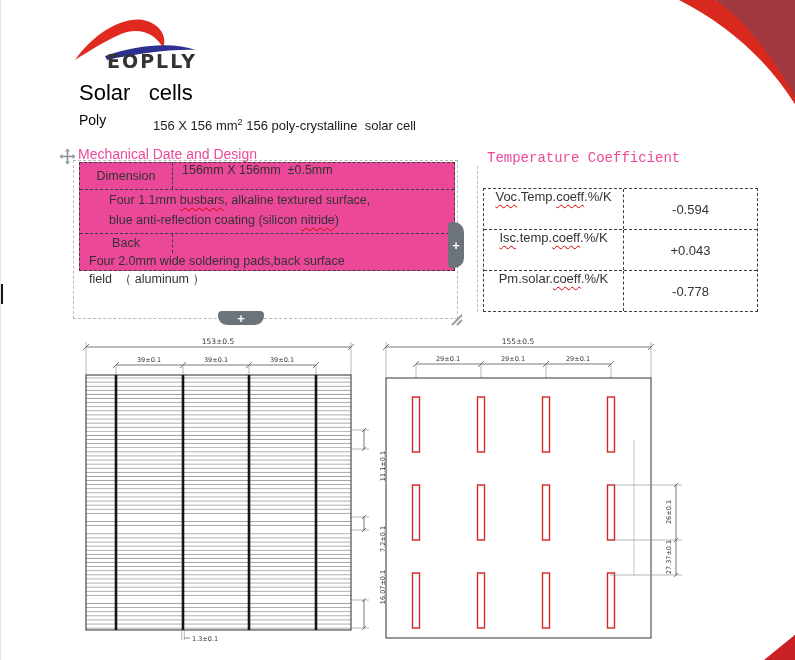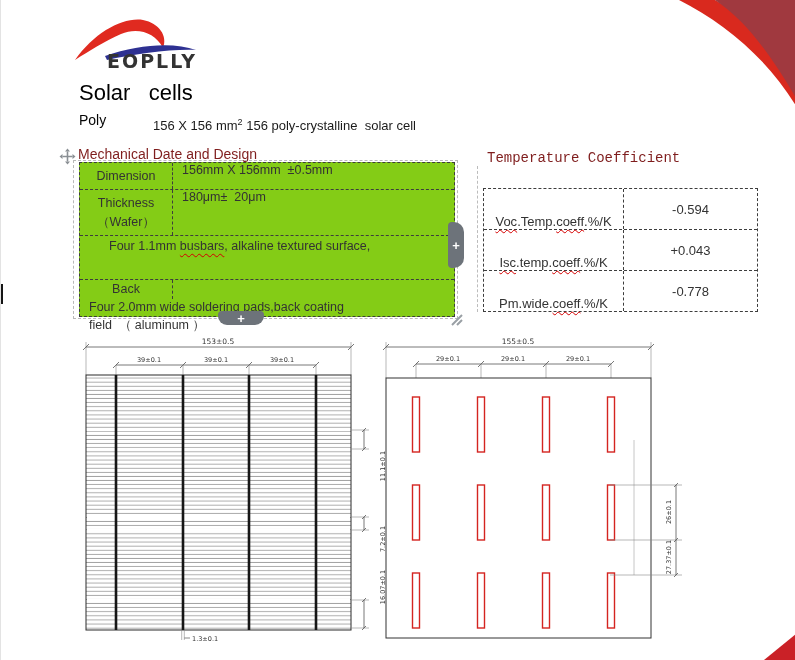--- a/index.html
+++ b/index.html
@@ -5,39 +5,39 @@
   html,body{margin:0;padding:0;background:#fff;}
   #page{position:relative;width:795px;height:660px;background:#fff;overflow:hidden;
         font-family:"Liberation Sans",sans-serif;color:#222;
         border-left:1px solid #e3e3e3;border-bottom:1px solid #e3e3e3;}
   .abs{position:absolute;}
   .pre{white-space:pre;}
   .title{left:78px;top:80px;font-size:22px;color:#000000;}
   .prodrow{left:78px;top:112px;font-size:14px;color:#050505;}
   .desc{left:152px;top:117px;font-size:13px;color:#1b1b1b;}
   .desc sup{font-size:9px;}
-  .bluehead{font-size:14px;color:#7f1d1d;}
+  .bluehead{font-size:14px;color:#ec4899;}
   .sq{text-decoration:underline;text-decoration-style:wavy;text-decoration-color:#d40000;
       text-decoration-thickness:1px;text-underline-offset:3px;}
   
   .selrect{left:72px;top:160px;width:383px;height:157px;border:1px dashed #b9b9b9;}
-  .mtable{left:78px;top:162px;width:374px;background:#84cc16;border:1px dashed #3d3d3d;font-size:12.5px;color:#333;}
+  .mtable{left:78px;top:162px;width:374px;background:#ec4899;border:1px dashed #3d3d3d;font-size:12.5px;color:#333;}
   .mrow{display:flex;border-top:1px dashed #3d3d3d;}
   .mrow:first-child{border-top:none;}
   .mlabel{width:92px;border-right:1px dashed #3d3d3d;display:flex;flex-direction:column;
           justify-content:center;align-items:center;text-align:center;line-height:19px;}
   .mvalue{flex:1;display:flex;flex-direction:column;padding-left:9px;}
   .h26{height:26px;}.h45{height:45px;}.h43{height:43px;}.h36{height:36px;flex-direction:column;}
   .vline{line-height:20px;margin-left:20px;}
   .vline2{line-height:17.5px;}
   
   .ttable{left:482px;top:188px;width:273px;background:#fff;border:1px dashed #3d3d3d;font-size:13px;color:#333;}
   .trow{display:flex;height:40px;border-top:1px dashed #3d3d3d;}
   .trow:first-child{border-top:none;}
-  .tlabel{width:139px;border-right:1px dashed #3d3d3d;display:flex;justify-content:center;align-items:flex-end;}
+  .tlabel{width:139px;border-right:1px dashed #3d3d3d;display:flex;justify-content:center;align-items:flex-start;}
   .tvalue{flex:1;display:flex;justify-content:center;align-items:center;}
   
   .handle{background:#6d737a;color:#fff;display:flex;align-items:center;justify-content:center;
           font-size:13px;font-weight:bold;line-height:1;}
   .handle-right{left:447px;top:222px;width:16px;height:46px;border-radius:4px 10px 10px 4px;}
   .handle-bottom{left:217px;top:311px;width:46px;height:14px;border-radius:4px 4px 9px 9px;}
   .dashv{left:476px;top:166px;height:146px;width:0;border-left:1px dashed #bcbcbc;}
   .corner-tri{left:763px;top:634px;width:32px;height:26px;background:#ca2127;
               clip-path:polygon(100% 0,100% 100%,0 100%);}
   .artifact{left:0;top:284px;width:2px;height:20px;background:#161616;}
@@ -71,38 +71,30 @@
 
   <div class="abs selrect"></div>
 
   <div class="abs mtable">
     <div class="mrow h26">
       <div class="mlabel">Dimension</div>
       <div class="mvalue">
           <span class="pre">156mm X 156mm  ±0.5mm</span>
         </div>
     </div>
-    <div class="mrow h45">
-      <div class="mlabel">
-        <span>Thickness</span>
-        <span>（Wafer）</span>
-      </div>
-      <div class="mvalue">
-          <span class="pre">180μm±  20μm</span>
-        </div>
-    </div>
     <div class="mrow h43">
       <div class="mvalue">
         <div class="vline"><span>Four 1.1mm </span><span class="sq">busbars</span><span>, alkaline textured surface,</span></div>
+        <div class="vline"><span>blue anti-reflection coating (silicon </span><span class="sq">nitride</span><span>)</span></div>
       </div>
     </div>
     <div class="mrow h36">
       <div class="mlabel">Back</div>
       <div class="mvalue">
-        <div class="vline2">Four 2.0mm wide soldering pads,back coating</div>
+        <div class="vline2">Four 2.0mm wide soldering pads,back surface</div>
         <div class="vline2 pre">field  （ aluminum ）</div>
       </div>
     </div>
   </div>
 
   <div class="abs handle handle-right">
     <span>+</span>
   </div>
   <div class="abs handle handle-bottom">
     <span>+</span>
@@ -127,21 +119,21 @@
       <div class="tlabel">
           <span class="sq">Isc</span>
           <span>.temp.</span>
           <span class="sq">coeff</span>
           <span>.%/K</span>
         </div>
       <div class="tvalue">+0.043</div>
     </div>
     <div class="trow">
       <div class="tlabel">
-          <span>Pm.wide.</span>
+          <span>Pm.solar.</span>
           <span class="sq">coeff</span>
           <span>.%/K</span>
         </div>
       <div class="tvalue">-0.778</div>
     </div>
   </div>
 
   <svg class="abs" style="left:60px;top:335px;" width="332" height="322" viewBox="0 0 332 322">
     <defs>
       <pattern id="fingerlines" width="6" height="4.1" patternUnits="userSpaceOnUse">

